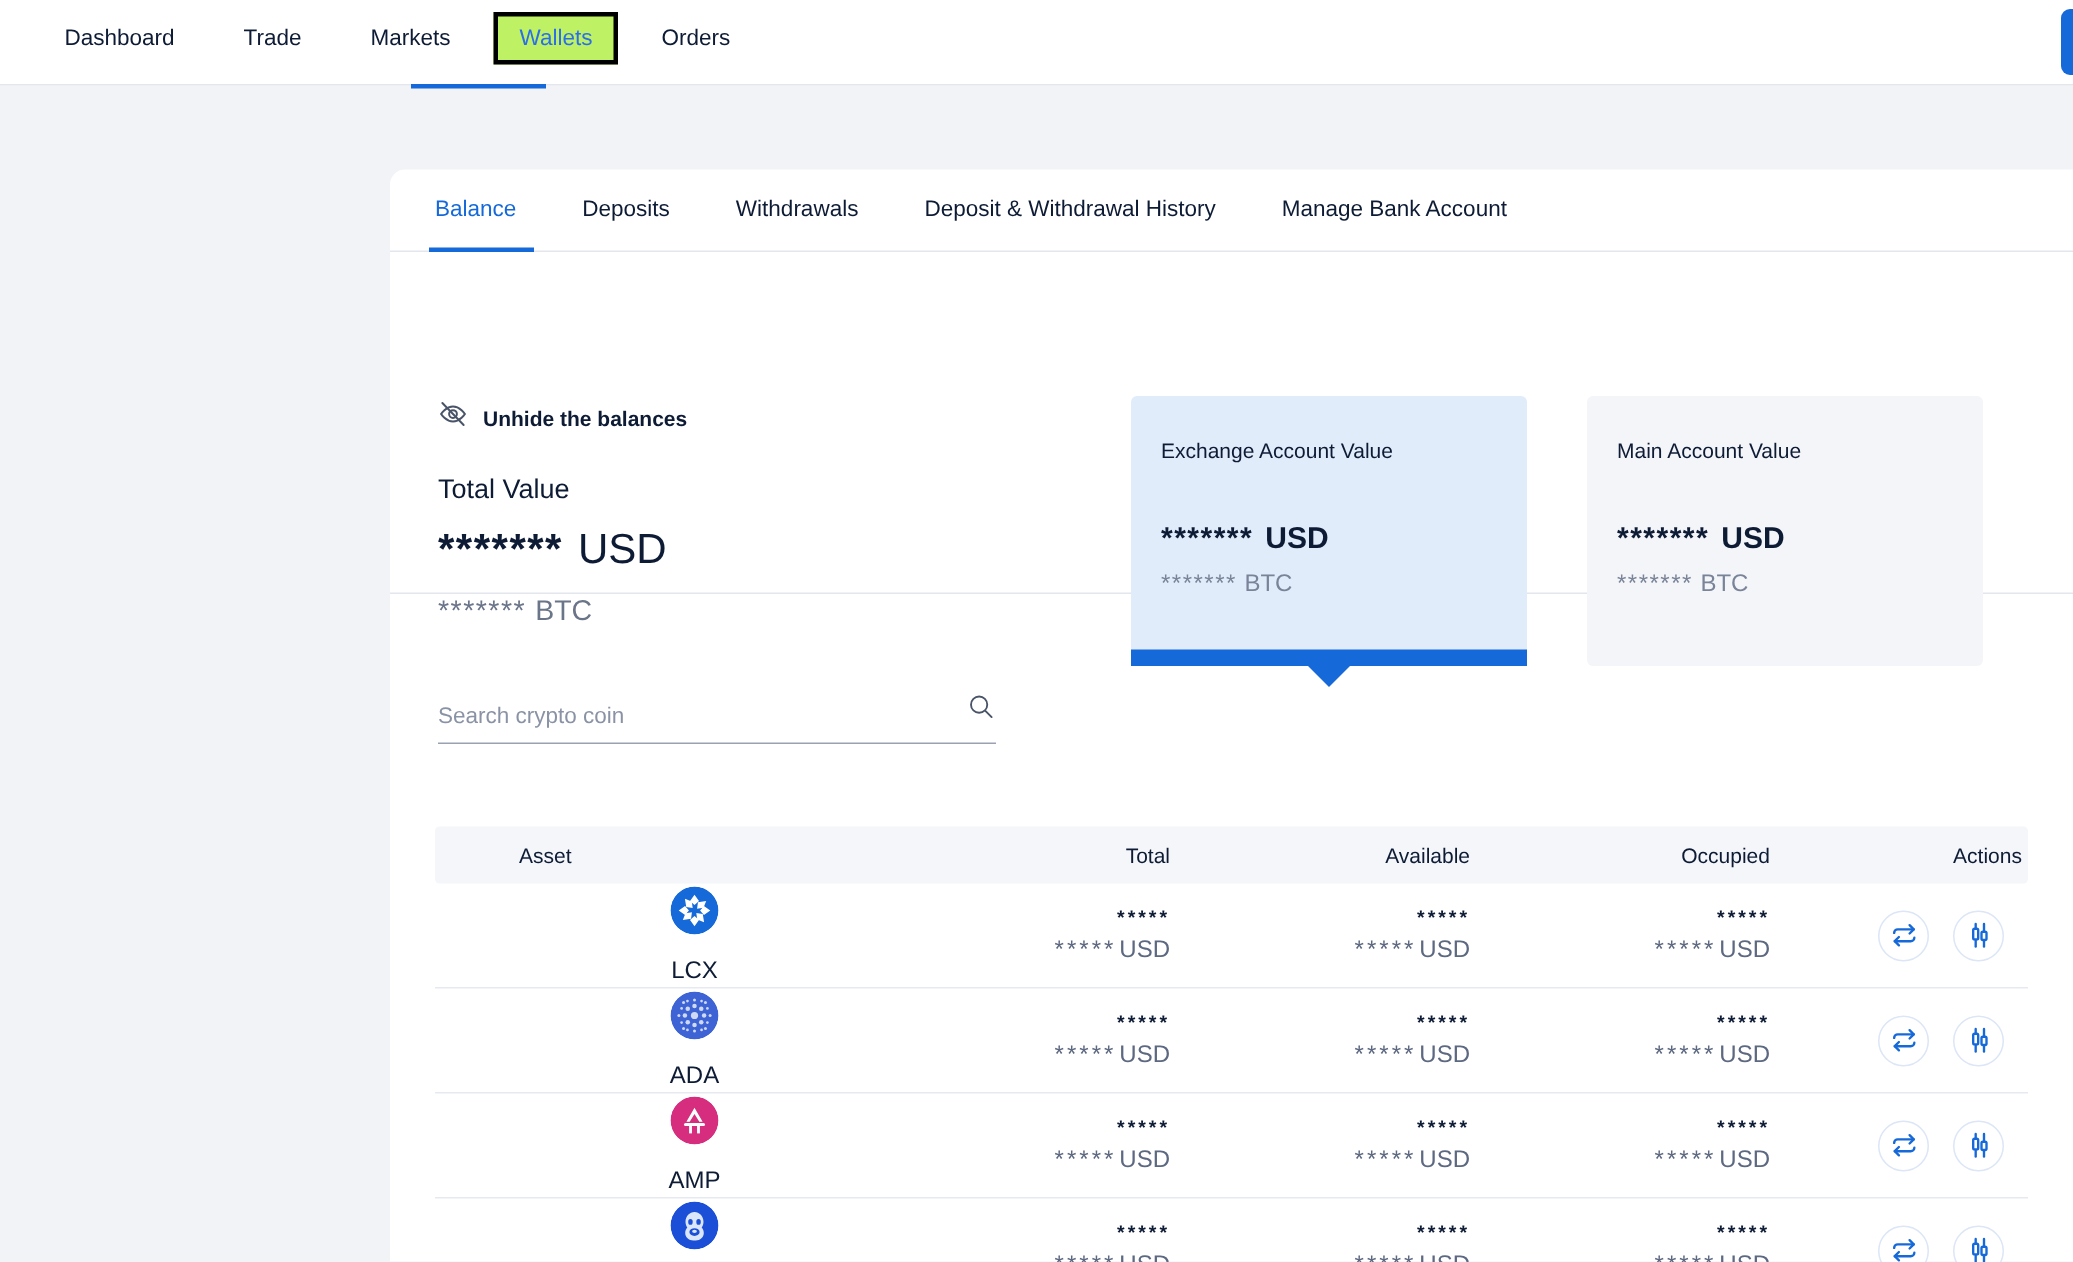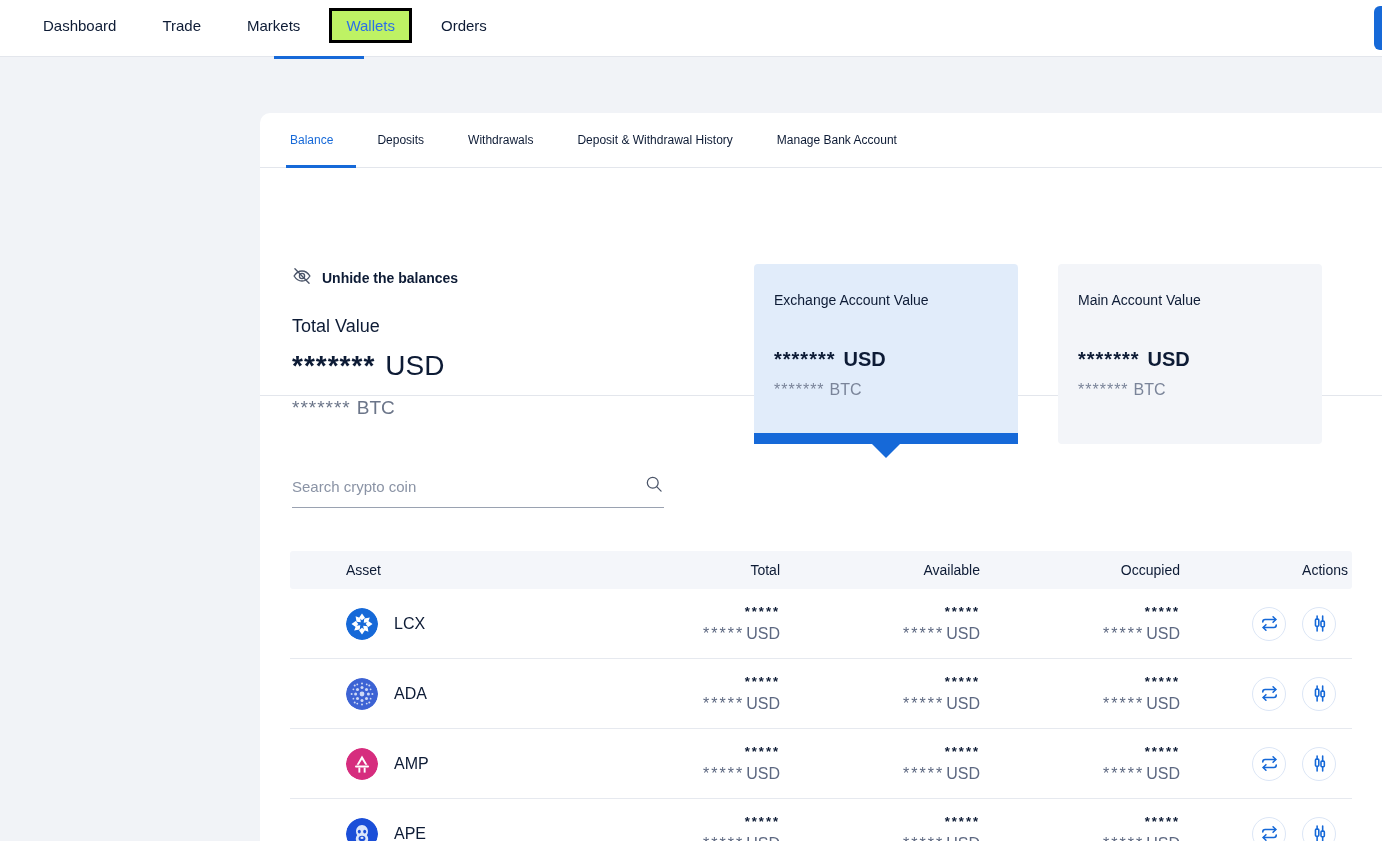--- a/index.html
+++ b/index.html
@@ -50,21 +50,21 @@
     border-top-left-radius: 10px;
   }
 
   
   .tabs {
     height: 55px; display: flex; align-items: center;
     padding-left: 8px; border-bottom: 1px solid #e3e6ec;
     position: relative;
   }
   .tab {
-    font-size: 12px; color: #0d1b35; font-weight: 500;
+    font-size: 15px; color: #0d1b35; font-weight: 500;
     padding: 0 22px; line-height: 54px; cursor: pointer;
     white-space: nowrap;
   }
   .tab.active { color: #1669d8; }
   .tab-indicator {
     position: absolute; left: 26px; bottom: -1px;
     width: 70px; height: 3px; background: #1669d8;
   }
 
   
@@ -119,23 +119,23 @@
   .acct-arrow {
     position: absolute; left: 50%; bottom: -14px;
     margin-left: -14px; width: 0; height: 0;
     border-left: 14px solid transparent;
     border-right: 14px solid transparent;
     border-top: 14px solid #1669d8;
   }
 
   
   .search-wrap {
-    position: absolute; left: 32px; top: 361px;
+    position: absolute; left: 32px; top: 348px;
     width: 372px; border-bottom: 1px solid #9aa2b1;
-    display: flex; align-items: center; padding-bottom: 9px;
+    display: flex; align-items: flex-end; padding-bottom: 9px;
   }
   .search-input {
     flex: 1; border: none; outline: none; background: transparent;
     font-family: "Liberation Sans", sans-serif;
     font-size: 15px; color: #0d1b35;
   }
   .search-input::placeholder { color: #8a93a5; }
 
   
   .table { position: absolute; left: 30px; top: 438px; width: 1062px; }
@@ -149,21 +149,21 @@
     border-bottom: 1px solid #e6e9ef;
   }
   .c-asset   { width: 290px; padding-left: 56px; }
   .c-total,
   .c-avail,
   .c-occ     { width: 200px; text-align: right; }
   .c-actions { width: 172px; text-align: right; padding-right: 4px; }
 
   .thead .c-asset { padding-left: 56px; }
 
-  .asset-cell { display: flex; align-items: center; gap: 16px; padding-left: 0; }
+  .asset-cell { display: flex; align-items: center; gap: 16px; padding-left: 0; flex-direction: column; }
   .coin { width: 32px; height: 32px; border-radius: 50%; flex: none; display:block; }
   .asset-sym { font-size: 16px; font-weight: 500; color: #0d1b35; }
 
   .val-main {
     font-size: 13px; font-weight: 700; color: #0d1b35;
     letter-spacing: 2px; line-height: 16px;
   }
   .val-sub {
     font-size: 16px; color: #5d6881; letter-spacing: 2px;
     line-height: 20px; margin-top: 4px;

